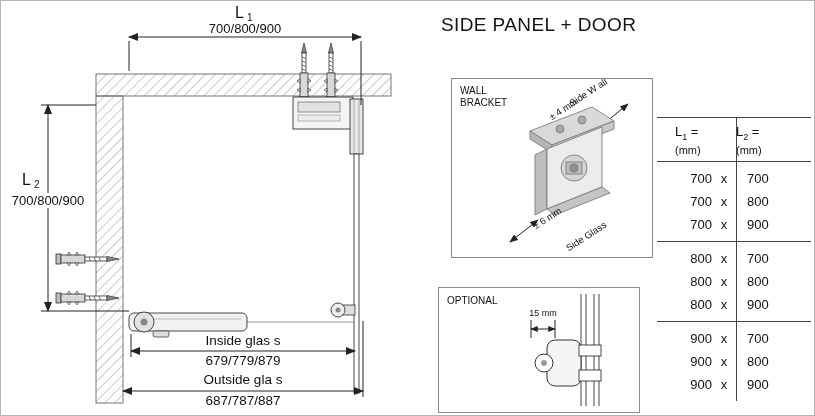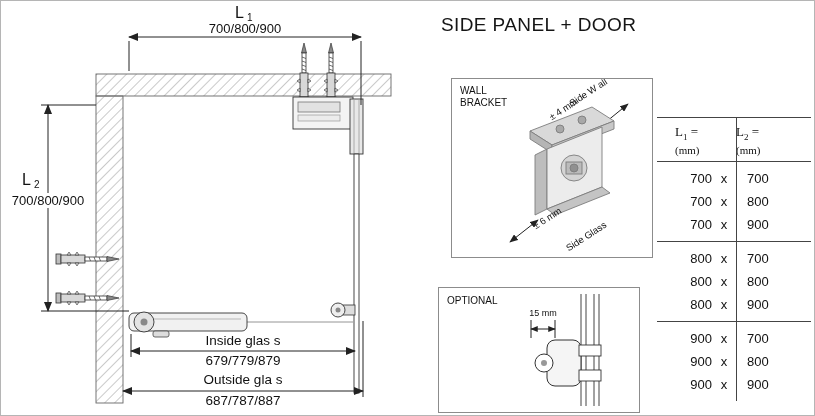--- a/index.html
+++ b/index.html
@@ -14,21 +14,21 @@
   svg text { font-family:"Liberation Sans", sans-serif; fill:#111; }
 
   #title { left:440px; top:13px; font-size:19px; font-weight:500; letter-spacing:.4px; color:#151515;text-align:center; }
 
   .panel-box { border:1px solid #8c8c8c; background:#fff; }
   #bracket-box { left:437px; top:77px; width:202px; height:180px;margin-left:13px; }
   #optional-box { left:437px; top:286px; width:202px; height:126px; }
 
   #size-table { left:656px; top:116px; width:154px; border-top:1px solid #444; font-size:13px; }
   #size-table::after { content:""; position:absolute; left:79px; top:0; bottom:0; width:1px; background:#444; }
-  .thead { display:flex; border-bottom:1px solid #444; padding:6px 0 5px;font-family:Liberation Serif, serif; }
+  .thead { display:flex; border-bottom:1px solid #444; padding:6px 0 5px; }
   .hc1 { width:79px; padding-left:18px; }
   .hc2 { flex:1; padding-left:0; }
   .hline { font-size:13px; line-height:15px; }
   .unit { display:block; font-size:11px; line-height:11px; }
   .tgroup { padding:5px 0; }
   .tgroup.sep { border-bottom:1px solid #444; }
   .trow { display:flex; height:23px; line-height:23px; }
   .rc1 { width:79px; display:flex; justify-content:flex-end; }
   .rc1 .x { width:24px; text-align:center; }
   .rc2 { padding-left:11px; }

